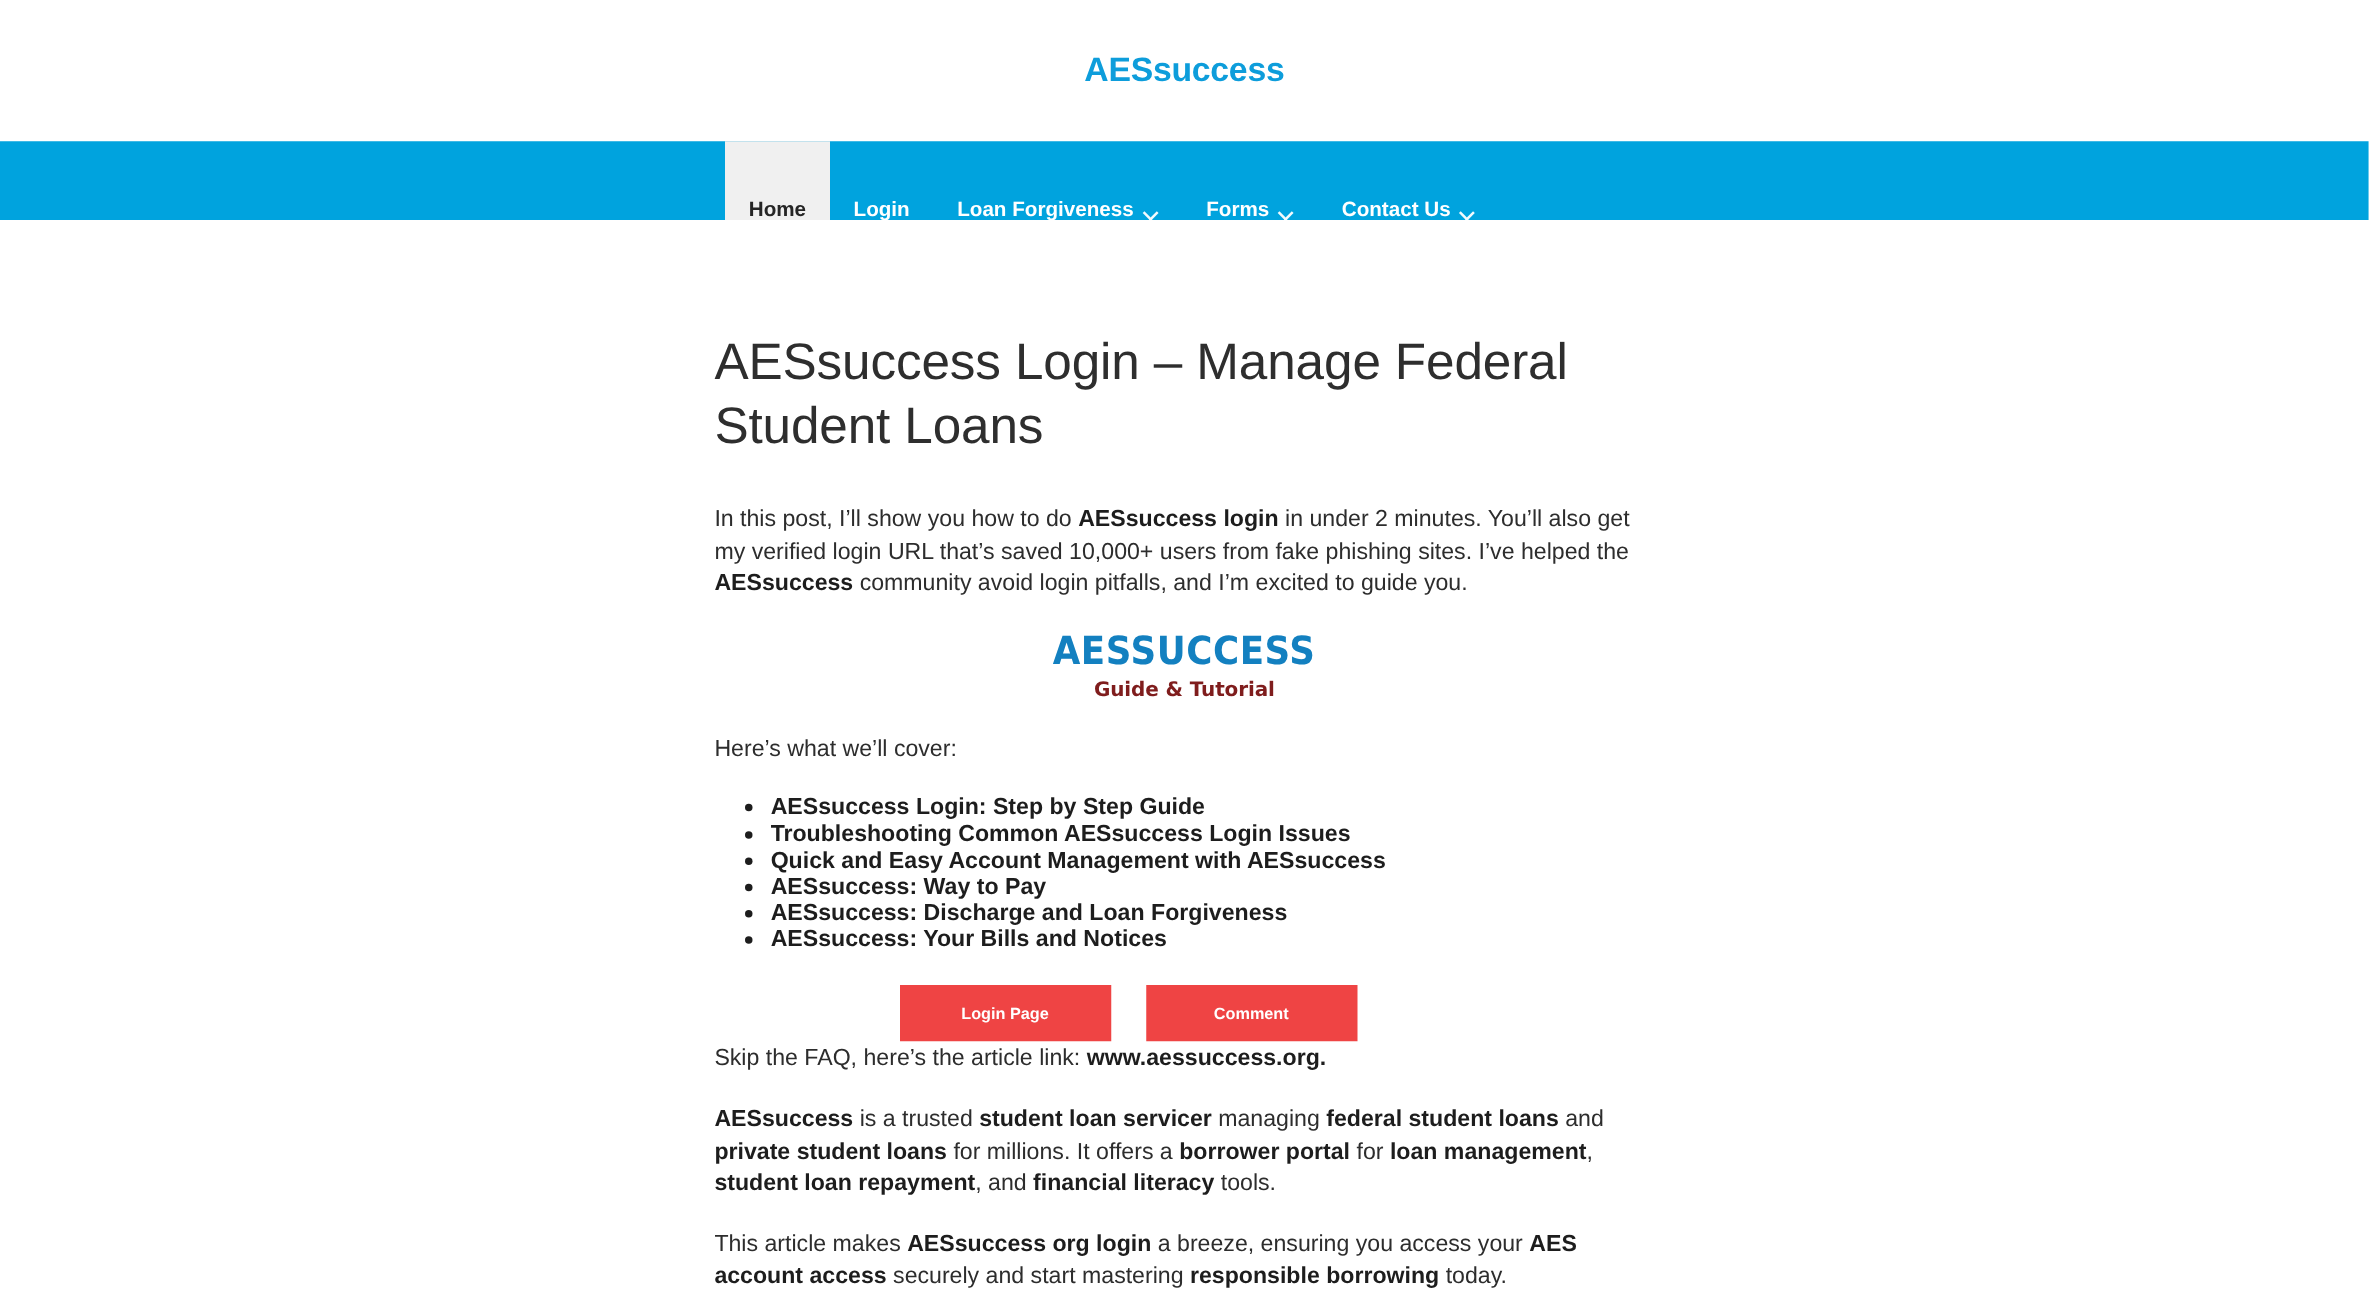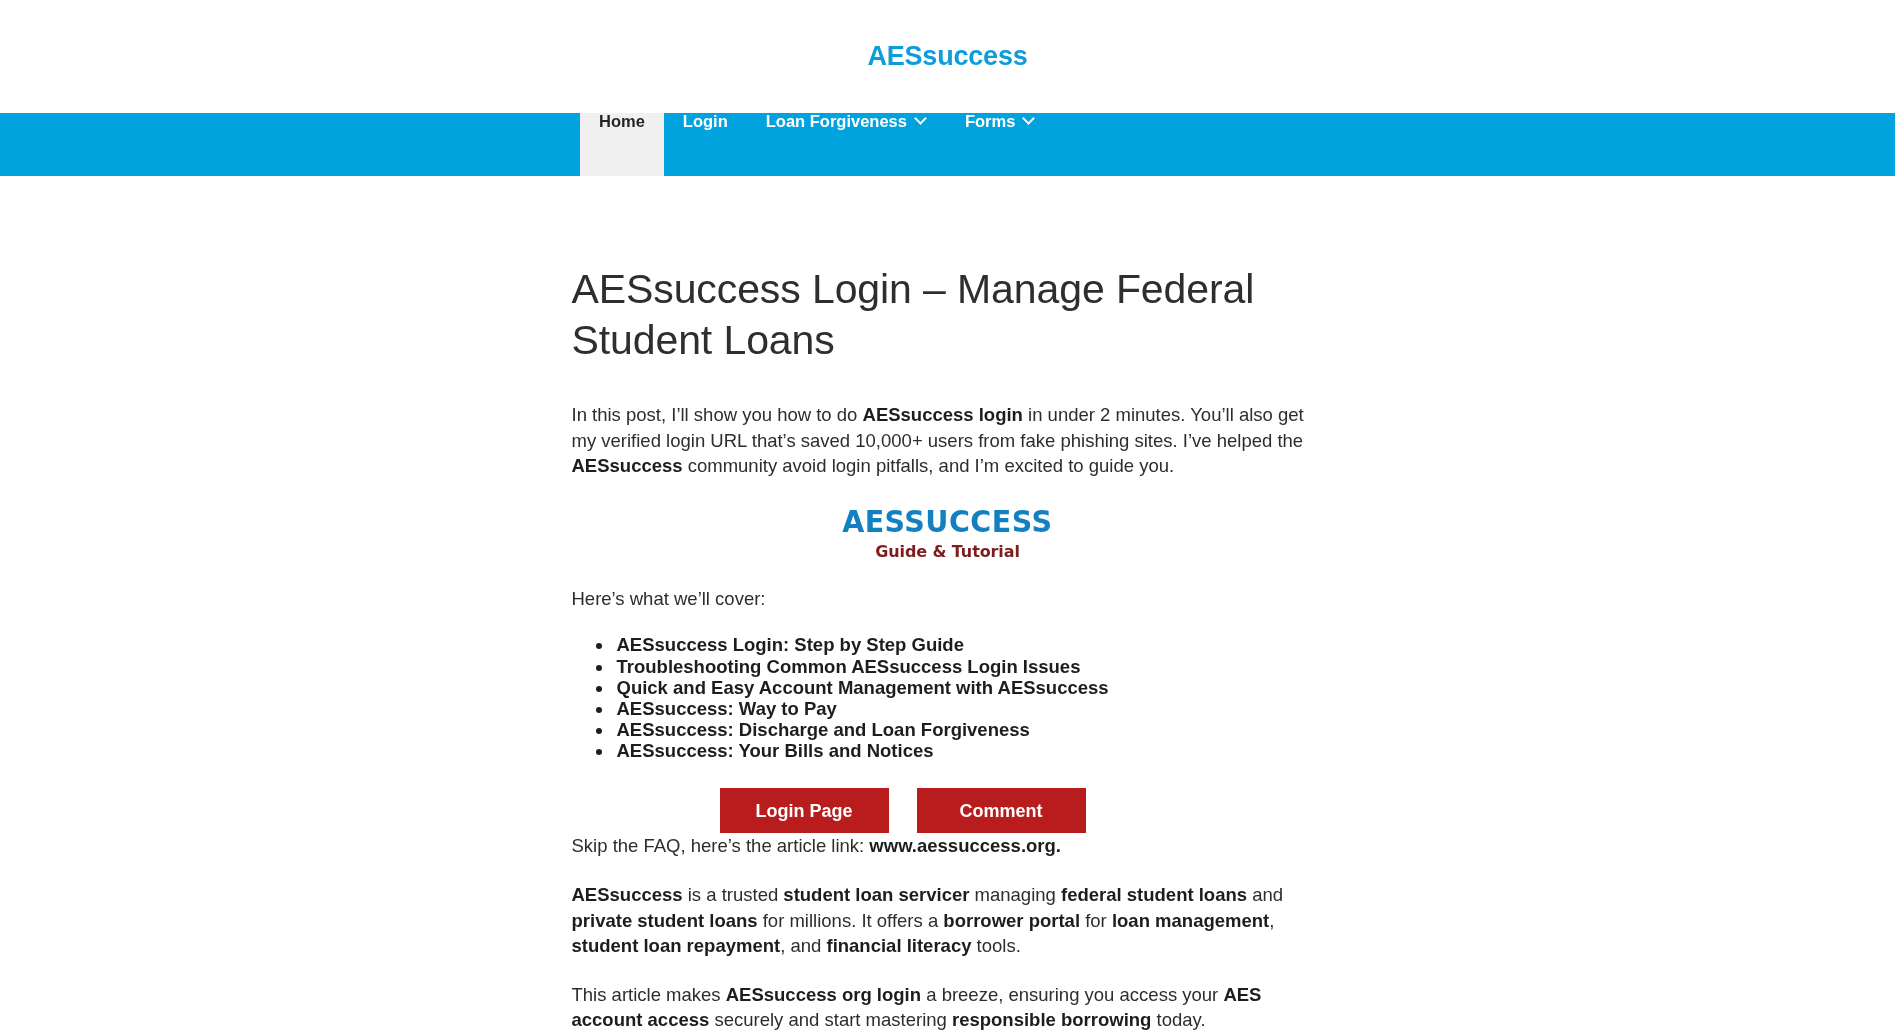--- a/index.html
+++ b/index.html
@@ -47,21 +47,21 @@
   }
   .nav-inner {
     display: flex;
     align-items: stretch;
     width: 1895px;
     padding-left: 580px;
     box-sizing: border-box;
   }
   .nav-item {
     display: flex;
-    align-items: flex-start;
+    align-items: flex-end;
     gap: 9px;
     padding: 0 19px;
     color: #ffffff;
     font-size: 16.5px;
     font-weight: 700;
     white-space: nowrap;
     cursor: pointer;
     user-select: none;
     line-height: 1;
   }
@@ -160,23 +160,23 @@
     padding: 0 0 0 3px;
   }
   ul.cover-list li + li { margin-top: 0.2px; }
 
   .button-row {
     display: flex;
     gap: 28px;
     margin: 27px 0 0 148px;
   }
   .cta-button {
-    background: #b91c1c;
+    background: #ef4444;
     color: #ffffff;
-    font-size: 18px;
+    font-size: 13px;
     font-weight: 700;
     border: none;
     width: 169px;
     height: 45px;
     cursor: pointer;
     font-family: "Liberation Sans", sans-serif;
     line-height: 1;
     display: flex;
     align-items: center;
     justify-content: center;
@@ -206,20 +206,24 @@
     <div class="nav-item">
       <span>Loan Forgiveness</span>
       <span class="chev"></span>
     </div>
 
     <div class="nav-item">
       <span>Forms</span>
       <span class="chev"></span>
     </div>
 
+    <div class="nav-item">
+      <span>Contact Us</span>
+      <span class="chev"></span>
+    </div>
 
   </div>
 </nav>
 
 <div class="page">
   <article class="article">
 
     <h1 class="post-title">AESsuccess Login – Manage Federal Student Loans</h1>
 
     <p class="body-text">

